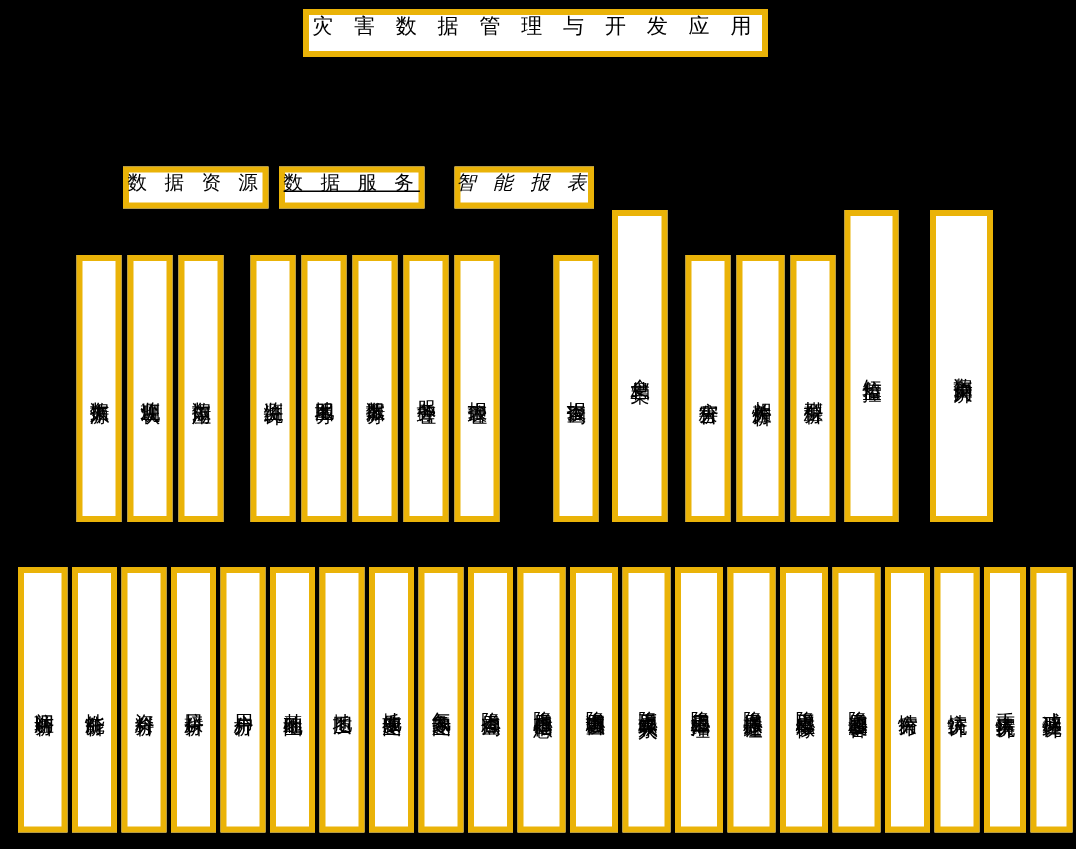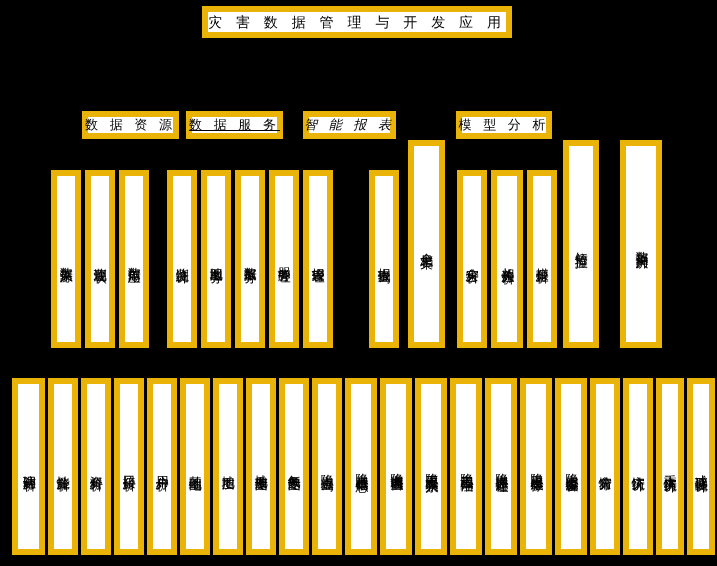--- a/index.html
+++ b/index.html
@@ -19,24 +19,23 @@
     position: absolute;
     left: 0; top: 0;
     width: 717px;
     height: 566px;
     background: #000000;
   }
   
   .box {
     position: absolute;
     background: #ffffff;
-    border: 6px solid #eab308;
+    border: 4px solid #eab308;
     box-sizing: border-box;
     display: flex;
-    align-items: center;
     justify-content: center;
     text-align: center;
     line-height: 1.05;
   }
   .vtext {
     writing-mode: vertical-rl;
     text-orientation: upright;
     letter-spacing: 1px;
     font-size: 13px;
     white-space: nowrap;
@@ -66,23 +65,20 @@
   </div>
 
   <div class="box" style="left:50px; top:111px; width:97px; height:28px;margin-left:32px;">
     <span class="htext">数 据 资 源</span>
   </div>
   <div class="box" style="left:186px; top:111px; width:97px; height:28px;text-decoration:underline;">
     <span class="htext">数 据 服 务</span>
   </div>
   <div class="box" style="left:303px; top:111px; width:93px; height:28px;font-style:italic;">
     <span class="htext">智 能 报 表</span>
-  </div>
-  <div class="box" style="left:456px; top:111px; width:96px; height:28px;">
-    <span class="htext">模 型 分 析</span>
   </div>
 
   <div class="box" style="left:51px; top:170px; width:30px; height:178px;">
     <span class="vtext">数据来源</span>
   </div>
   <div class="box" style="left:85px; top:170px; width:30px; height:178px;">
     <span class="vtext">监测现状</span>
   </div>
   <div class="box" style="left:119px; top:170px; width:30px; height:178px;">
     <span class="vtext">数据应用</span>

